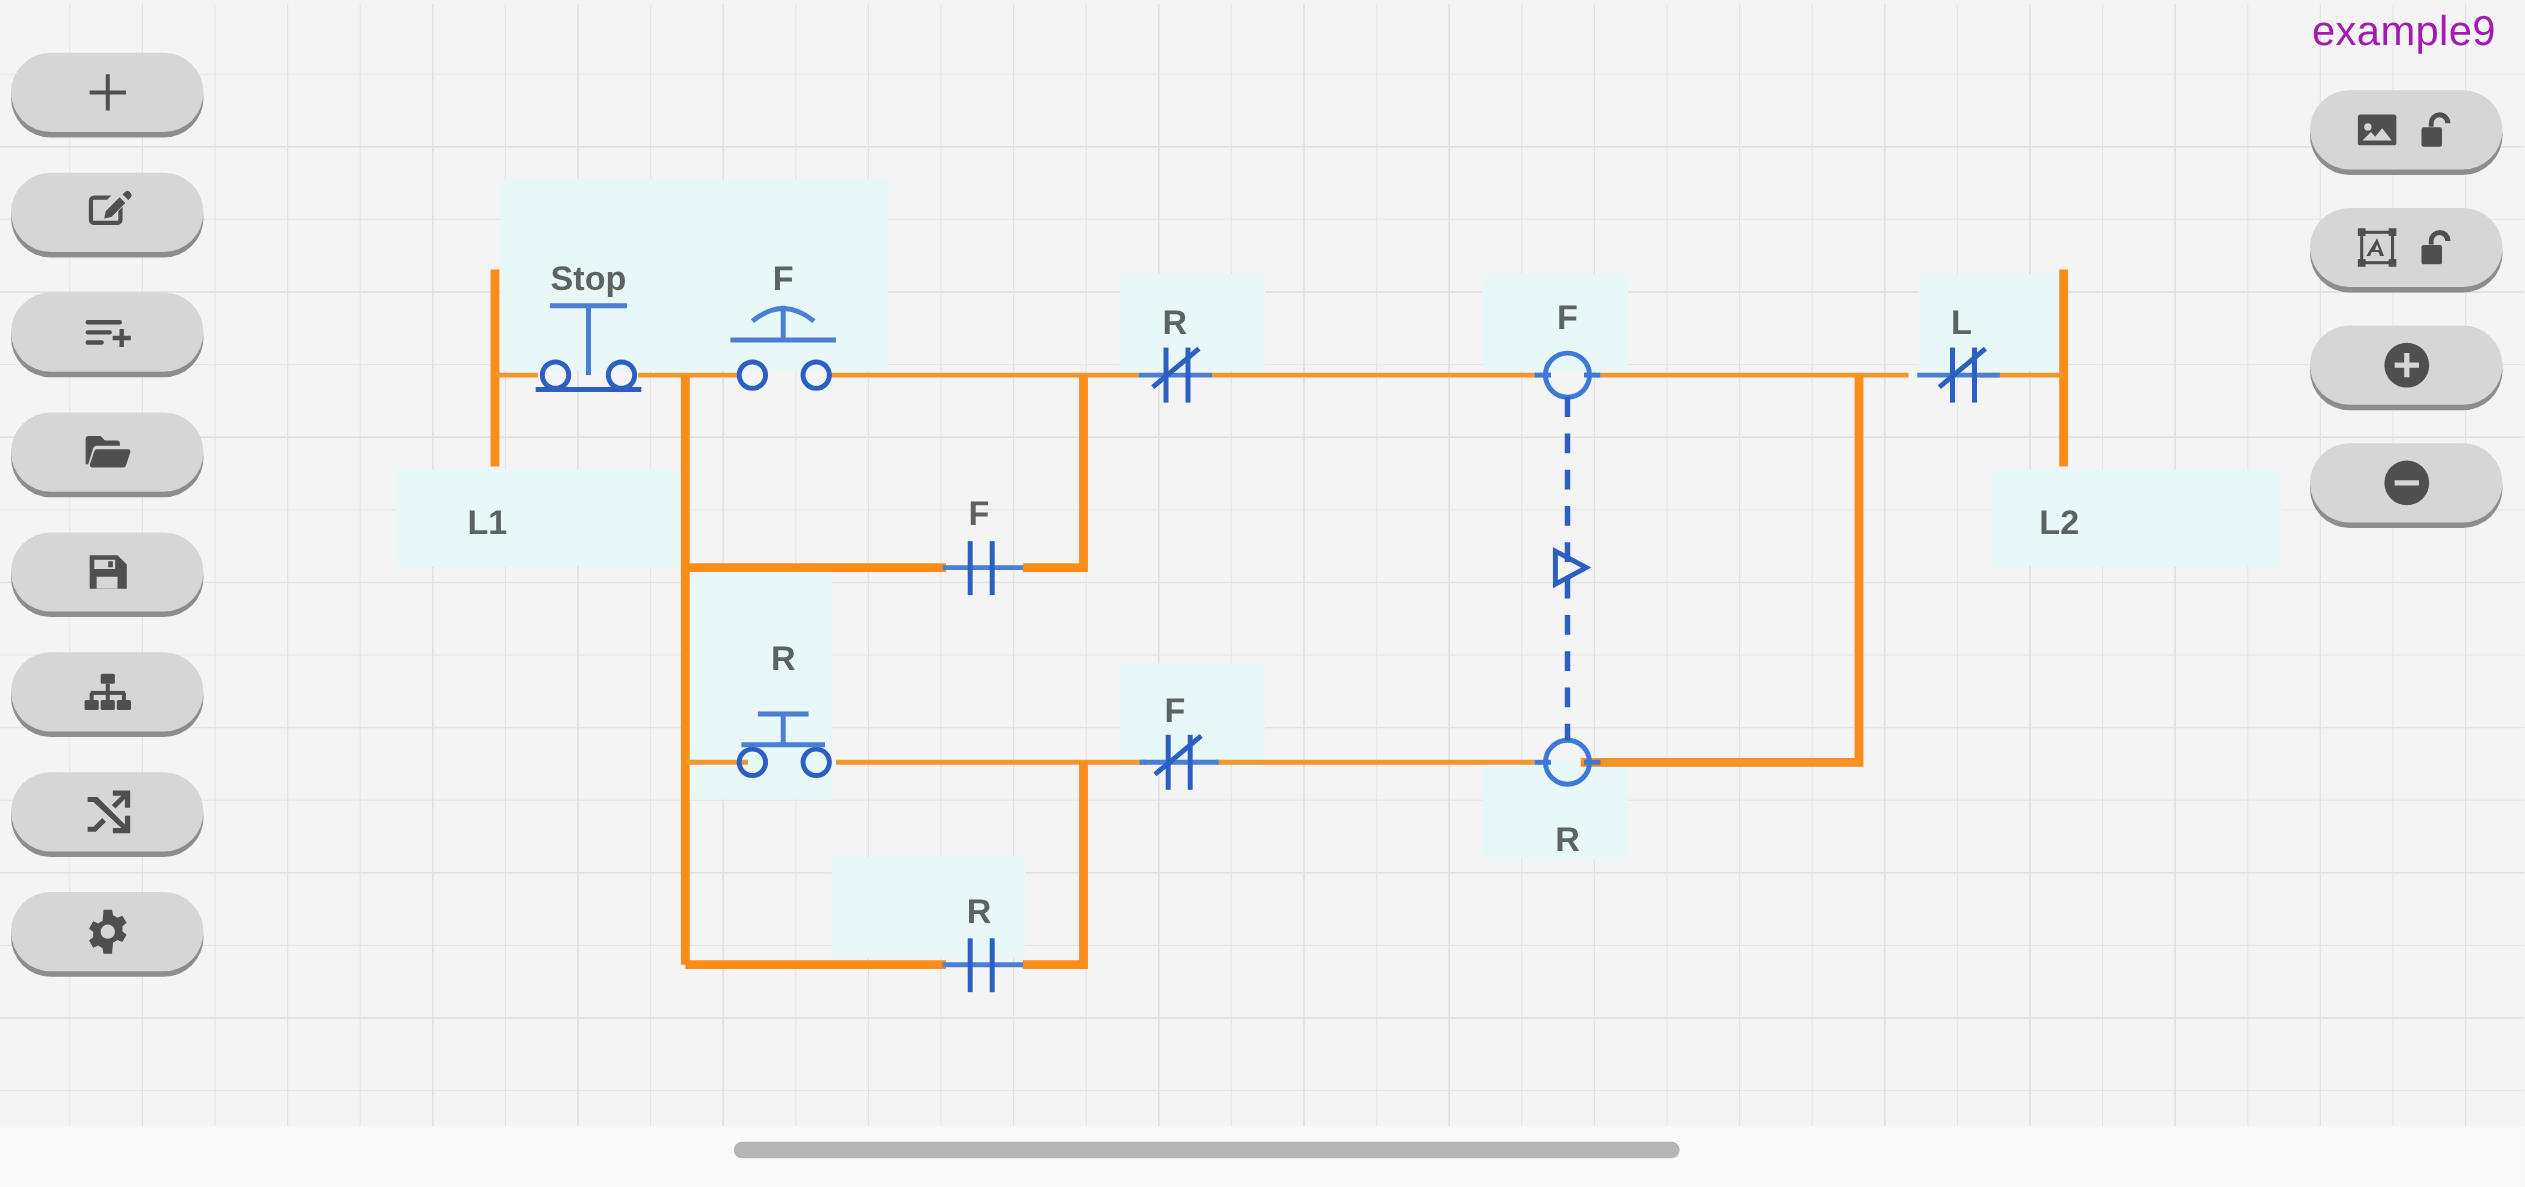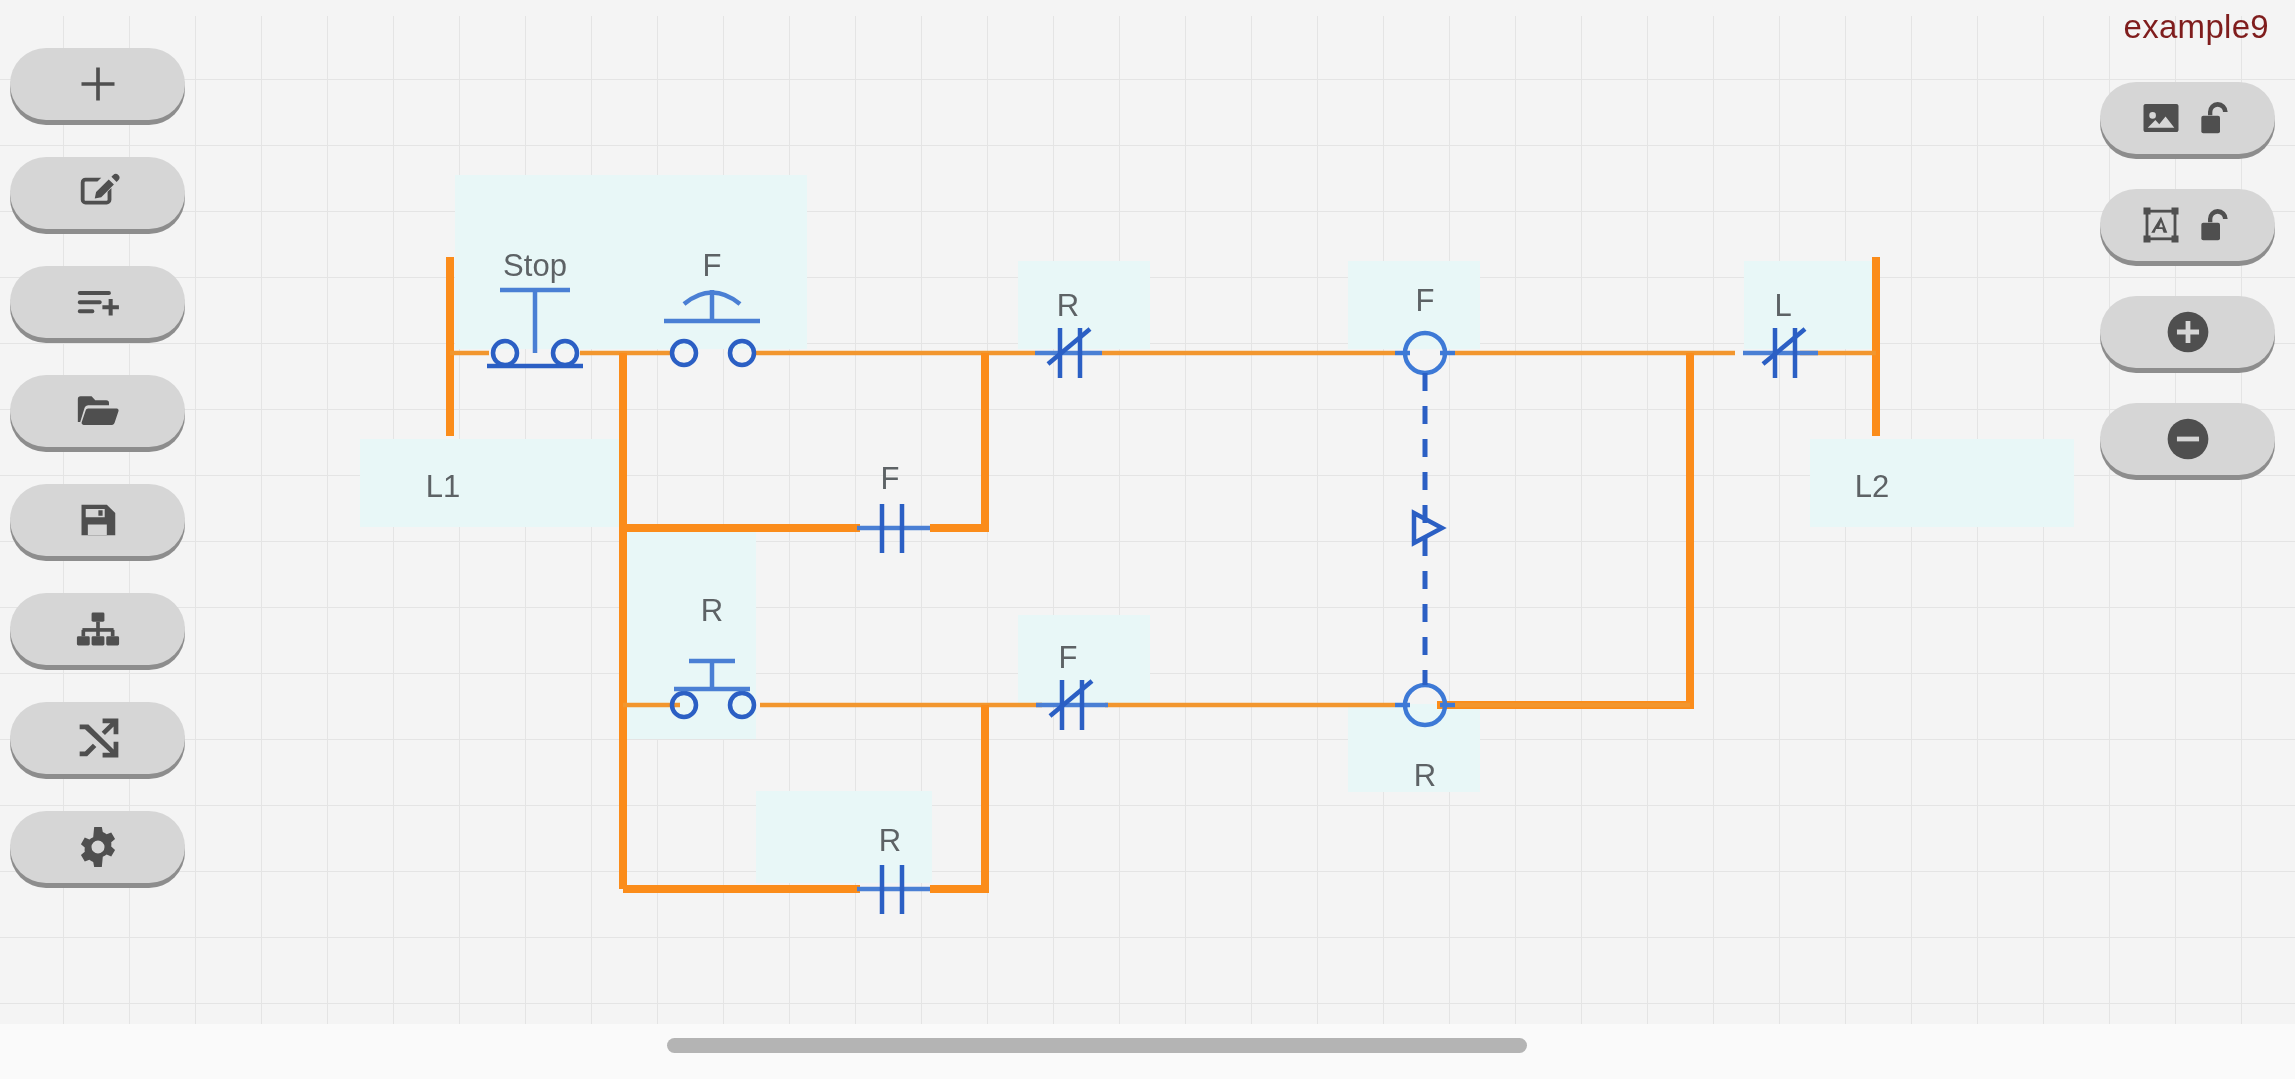--- a/index.html
+++ b/index.html
@@ -12,39 +12,40 @@
     position: relative;
     width: 2295px;
     height: 1079px;
     overflow: hidden;
     background: #f4f4f4;
   }
 
   
   #canvas-area {
     position: absolute;
-    left: 0; top: 16px;
+    left: 0; top: 4px;
     width: 2295px;
     height: 1024px;
     background-color: #f4f4f4;
     background-image:
       linear-gradient(to right, #e4e4e4 1px, transparent 1px),
       linear-gradient(to bottom, #e4e4e4 1px, transparent 1px),
       linear-gradient(to right, #d4d4d4 1px, transparent 1px),
       linear-gradient(to bottom, #d4d4d4 1px, transparent 1px);
     background-size:
       66px 66px,
       66px 66px,
       132px 132px,
       132px 132px;
     background-position:
       -3px -3px,
       -3px -3px,
       -3px -3px,
       -3px -3px;
+    font-weight: bold;
   }
   #diagram-svg { position: absolute; left:0; top:0; }
 
   
   #left-toolbar {
     position: absolute;
     left: 10px; top: 48px;
     width: 175px;
     display: flex;
     flex-direction: column;
@@ -76,22 +77,22 @@
     padding: 0;
   }
   .tool-btn svg { display: block; }
   .glyph { fill: #4f4f4f; }
 
   
   #doc-title {
     position: absolute;
     right: 26px;
     top: 8px;
-    font-size: 33px;
-    color: #7f1d1d;
+    font-size: 38px;
+    color: #a21caf;
     letter-spacing: 0.3px;
     z-index: 30;
     font-family: "Liberation Sans", sans-serif;
   }
 
   
   #scroll-strip {
     position: absolute;
     left: 0; bottom: 0;
     width: 2295px;

